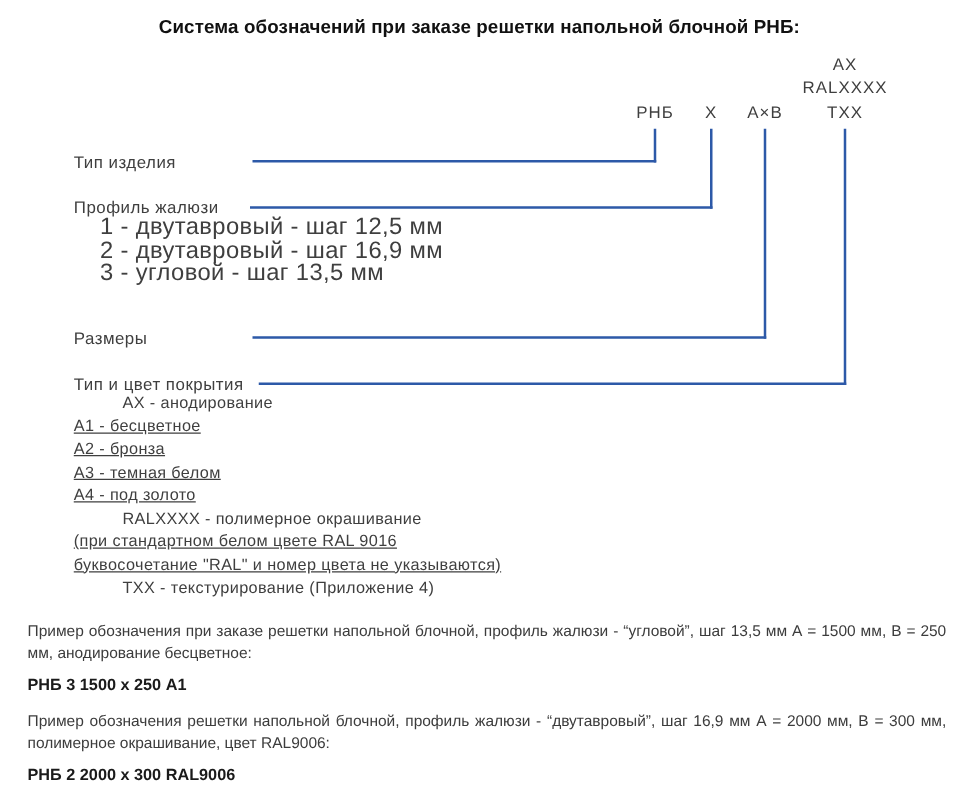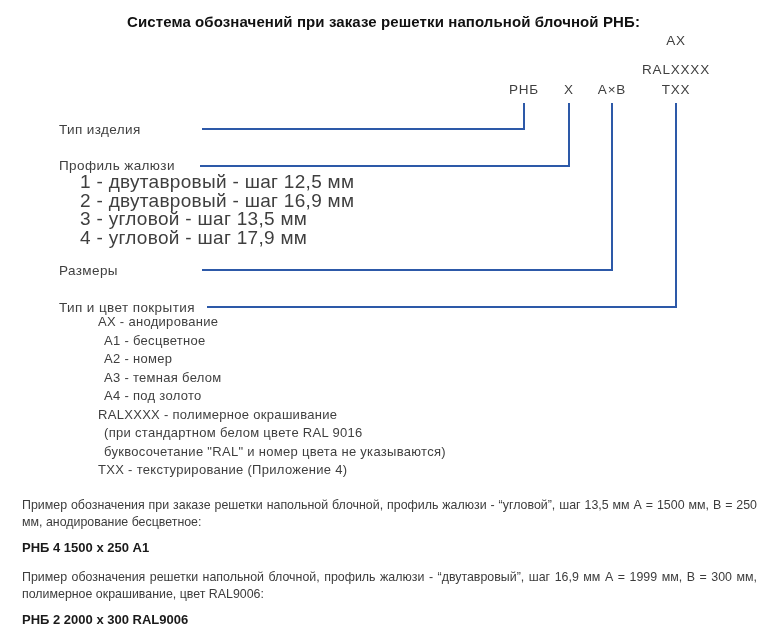--- a/index.html
+++ b/index.html
@@ -58,21 +58,21 @@
   .coating{
     position:absolute;
     left:59px;top:313px;
     font-size:13px;
     color:var(--diagram-text);
     letter-spacing:0.3px;
     white-space:nowrap;
   }
   .coating div{line-height:18.5px;}
   .ind1{margin-left:39px;}
-  .ind2{margin-left:45px;}
+  .ind2{text-decoration:underline;}
   
   .para{
     position:absolute;
     left:22px;width:735px;
     font-size:12.4px;
     line-height:17px;
     color:var(--body-text);
     text-align:justify;
   }
   .code-line{
@@ -84,21 +84,21 @@
     white-space:nowrap;
   }
 </style>
 </head>
 <body>
 
 <div class="page">
 
   <div class="title">Система обозначений при заказе решетки напольной блочной РНБ:</div>
 
-  <div class="stack-part" style="left:676px;top:33px;">АХ</div>
+  <div class="stack-part" style="left:676px;top:44px;">АХ</div>
   <div class="stack-part" style="left:676px;top:62px;">RALXXXX</div>
 
   <div class="code-part" style="left:524px;top:82px;">РНБ</div>
   <div class="code-part" style="left:569px;top:82px;">Х</div>
   <div class="code-part" style="left:612px;top:82px;">А×В</div>
   <div class="code-part" style="left:676px;top:82px;">ТХХ</div>
 
   <div class="linev" style="left:523px;top:103px;width:2px;height:27px;"></div>
   <div class="lineh" style="left:202px;top:128px;width:323px;height:2px;"></div>
 
@@ -112,38 +112,37 @@
   <div class="lineh" style="left:207px;top:306px;width:470px;height:2px;"></div>
 
   <div class="dlabel" style="left:59px;top:122px;">Тип изделия</div>
 
   <div class="dlabel" style="left:59px;top:158px;">Профиль жалюзи</div>
 
   <div class="dlist" style="left:80px;top:173px;">
     <div>1 - двутавровый - шаг 12,5 мм</div>
     <div>2 - двутавровый - шаг 16,9 мм</div>
     <div>3 - угловой - шаг 13,5 мм</div>
-    <div>4 - угловой - шаг 17,9 мм</div>
   </div>
 
   <div class="dlabel" style="left:59px;top:263px;">Размеры</div>
 
   <div class="dlabel" style="left:59px;top:300px;">Тип и цвет покрытия</div>
 
   <div class="coating">
     <div class="ind1">АХ - анодирование</div>
     <div class="ind2">А1 - бесцветное</div>
-    <div class="ind2">А2 - номер</div>
+    <div class="ind2">А2 - бронза</div>
     <div class="ind2">А3 - темная белом</div>
     <div class="ind2">А4 - под золото</div>
     <div class="ind1">RALXXXX - полимерное окрашивание</div>
     <div class="ind2">(при стандартном белом цвете RAL 9016</div>
     <div class="ind2">буквосочетание "RAL" и номер цвета не указываются)</div>
     <div class="ind1">ТХХ - текстурирование (Приложение 4)</div>
   </div>
 
   <div class="para" style="top:497px;">Пример обозначения при заказе решетки напольной блочной, профиль жалюзи - “угловой”, шаг 13,5 мм А = 1500 мм, В = 250 мм, анодирование бесцветное:</div>
-  <div class="code-line" style="top:540px;">РНБ 4 1500 x 250 А1</div>
+  <div class="code-line" style="top:540px;">РНБ 3 1500 x 250 А1</div>
 
-  <div class="para" style="top:569px;">Пример обозначения решетки напольной блочной, профиль жалюзи - “двутавровый”, шаг 16,9 мм А = 1999 мм, В = 300 мм, полимерное окрашивание, цвет RAL9006:</div>
+  <div class="para" style="top:569px;">Пример обозначения решетки напольной блочной, профиль жалюзи - “двутавровый”, шаг 16,9 мм А = 2000 мм, В = 300 мм, полимерное окрашивание, цвет RAL9006:</div>
   <div class="code-line" style="top:612px;">РНБ 2 2000 x 300 RAL9006</div>
 
 </div>
 
 </body></html>

